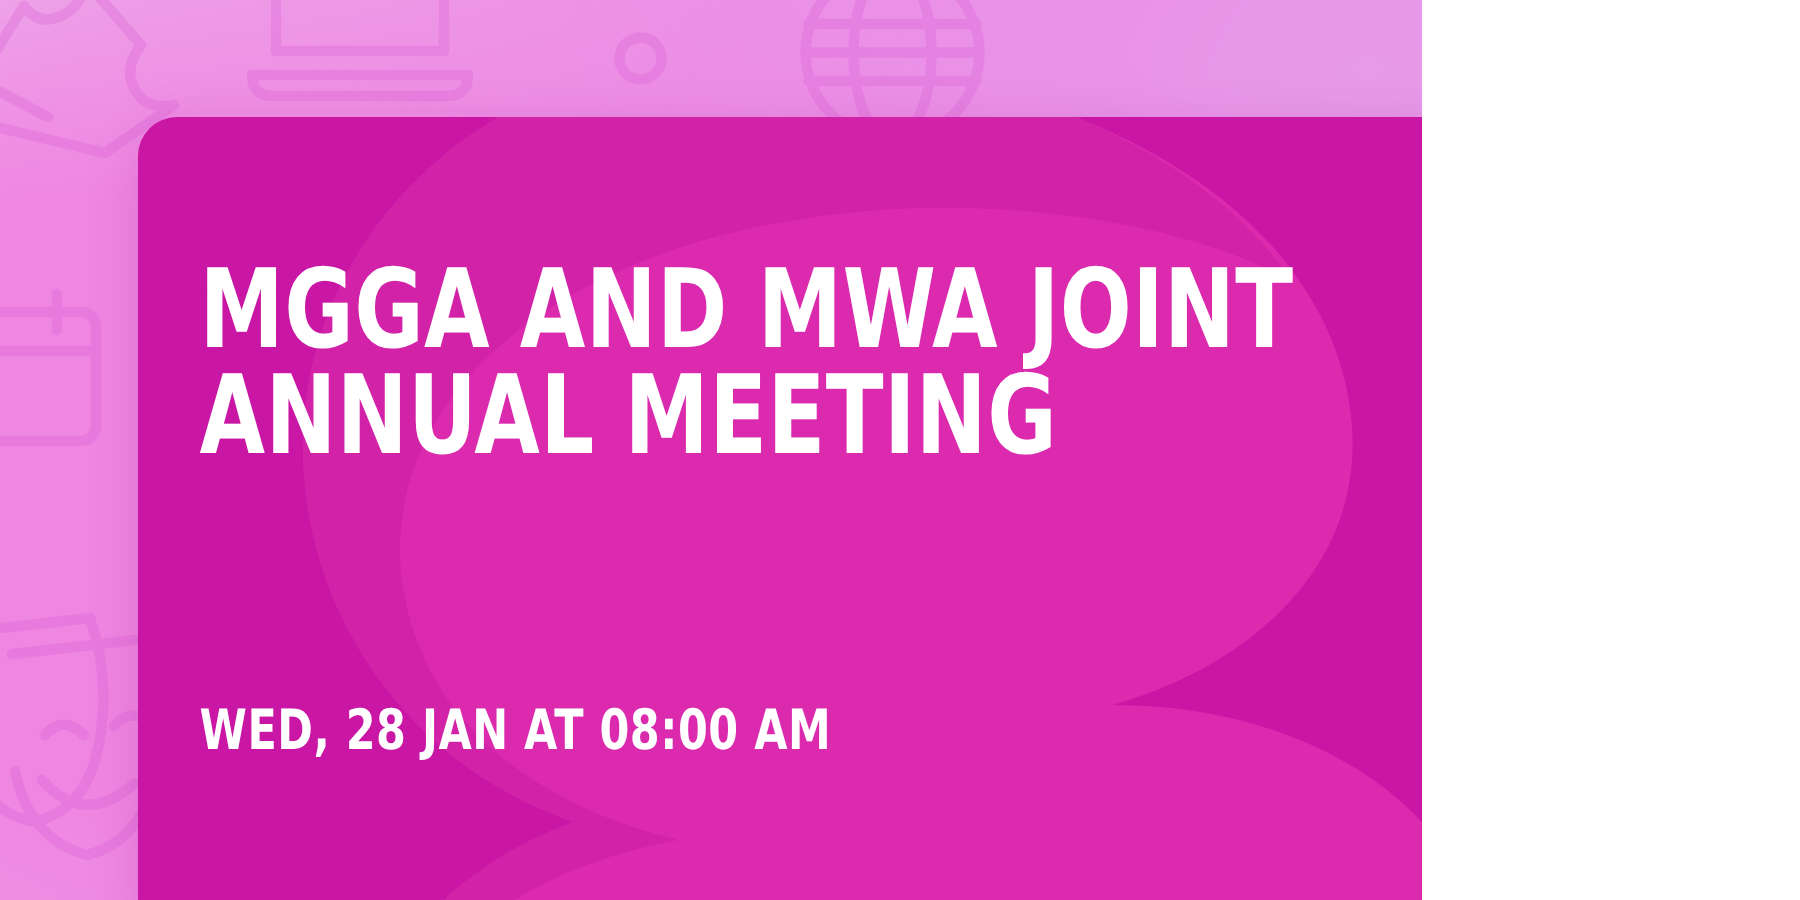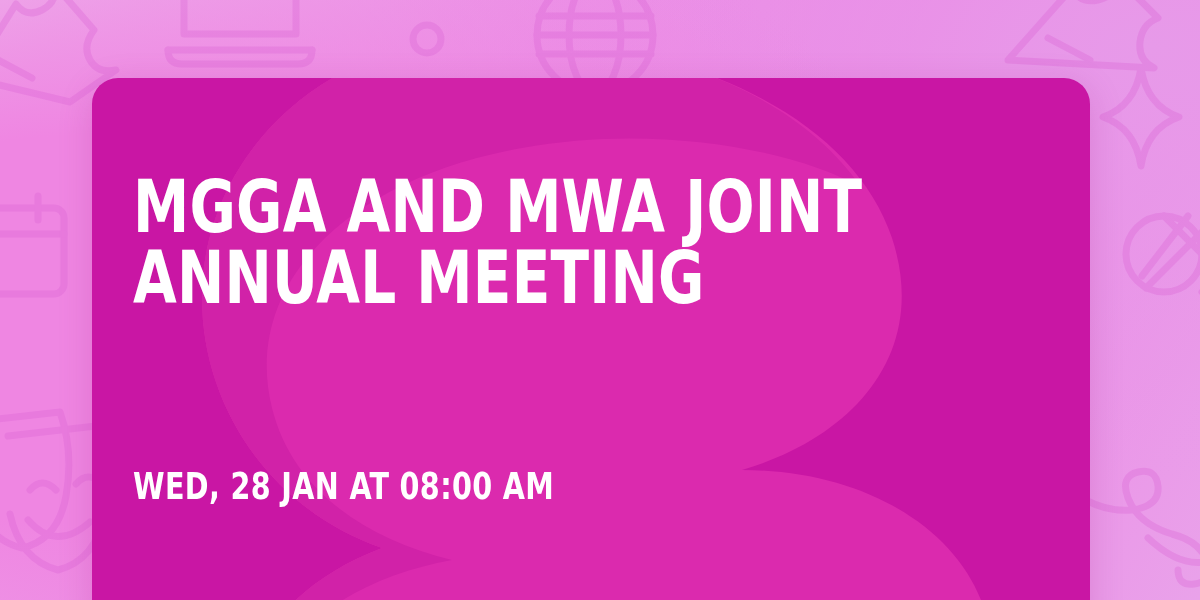--- a/index.html
+++ b/index.html
@@ -7,21 +7,21 @@
 
   html, body {
     width:1200px;
     height:600px;
     overflow:hidden;
     font-family:"Liberation Sans", sans-serif;
   }
 
   #stage {
     position:relative;
-    width:1200px;
+    width:948px;
     height:600px;
     overflow:hidden;
     background:#e78fe6;
   }
 
   
   .bg-gradient {
     position:absolute;
     inset:0;
     background:

